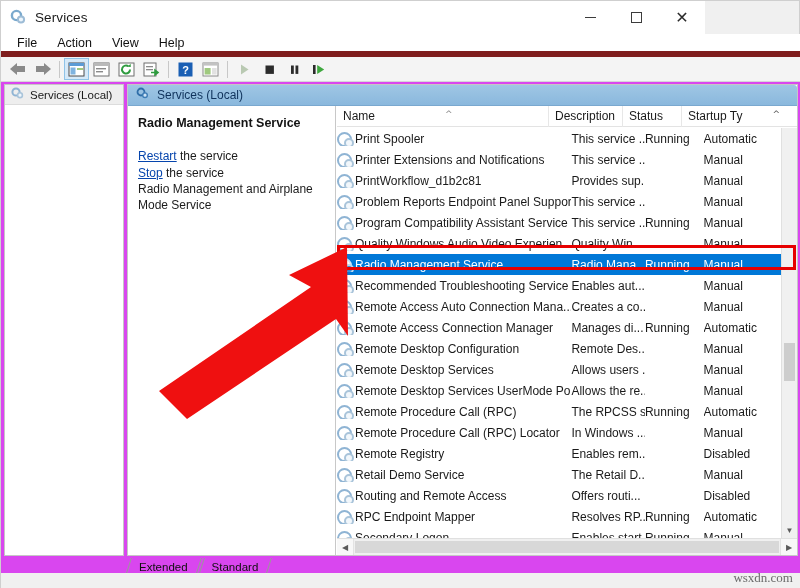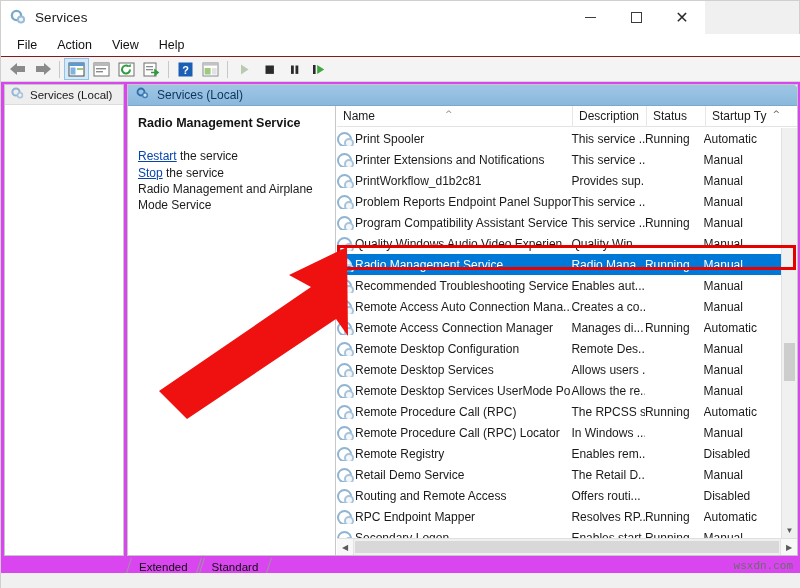--- a/index.html
+++ b/index.html
@@ -36,21 +36,21 @@
     font-size: 13px; color: #3c3c3c; background: #ffffff;
   }
   .win-btn .glyph-min { display:block; width: 11px; height: 1px; background: #3c3c3c; }
   .win-btn .glyph-max { display:block; width: 11px; height: 11px; border: 1px solid #3c3c3c; }
   .win-btn .glyph-close { font-size: 16px; line-height: 1; font-family: "DejaVu Sans", sans-serif; color:#2b2b2b; }
 
   
   .menubar {
     position: absolute; left: 0; top: 33px; width: 800px; height: 23px;
     background: #ffffff; display: flex; align-items: center;
-    border-bottom: 1px solid #7f1d1d;
+    border-bottom: 6px solid #7f1d1d;
   }
   .menu-item {
     font-size: 12.5px; color: #111; padding: 2px 9px; margin-left: 2px;
   }
   .menu-item:first-child { margin-left: 7px; }
 
   
   .toolbar {
     position: absolute; left: 0; top: 56px; width: 800px; height: 25px;
     background: #f4f4f4; border-bottom: 1px solid #d6d6d6;
@@ -118,21 +118,21 @@
     background: #ffffff; overflow: hidden;
   }
   .list-head {
     position: relative; height: 21px; background: #ffffff;
     border-bottom: 1px solid #e3e3e3; display: flex; align-items: center;
   }
   .hdr-cell {
     font-size: 12px; color: #1a1a1a; height: 21px; line-height: 21px;
     border-right: 1px solid #e7e7e7; padding-left: 6px; overflow: hidden; white-space: nowrap;
   }
-  .c-name   { width: 236px; }
+  .c-name   { width: 212px; }
   .c-desc   { width: 74px; }
   .c-status { width: 59px; }
   .c-start  { width: 78px; border-right: none; }
 
   .rows { position: absolute; left:0; top:22px; right: 16px; bottom: 17px; overflow: hidden; }
   .row { height: 21px; display: flex; align-items: center; white-space: nowrap; position: relative;}
   .row .cell { font-size: 12px; color: #1a1a1a; overflow: hidden; white-space: nowrap; }
   .row .cell.name { width: 236px; display: flex; align-items: center; gap: 4px; padding-left: 0;}
   .row .cell.desc { width: 74px; }
   .row .cell.status { width: 59px; }
@@ -200,22 +200,22 @@
   }
 
   
   .hl-box {
     position: absolute; left: 336px; top: 244px; width: 459px; height: 25px;
     border: 3px solid #e60000; pointer-events: none;
   }
   .red-arrow { position: absolute; left: 150px; top: 240px; width: 215px; height: 180px; pointer-events:none;}
 
   .watermark {
-    position: absolute; right: 6px; bottom: 15px;
-    font-size: 11px; color: #6b6b6b; font-family: Liberation Mono, monospace;
+    position: absolute; right: 6px; bottom: 1px;
+    font-size: 13px; color: #6b6b6b; font-family: Liberation Serif, serif;
   }
 
   .status-strip {
     position: absolute; left: 0; bottom: 0; width: 800px; height: 16px; background: #f0f0f0;
   }
 </style>
 </head>
 <body>
 
 <div id="app">

